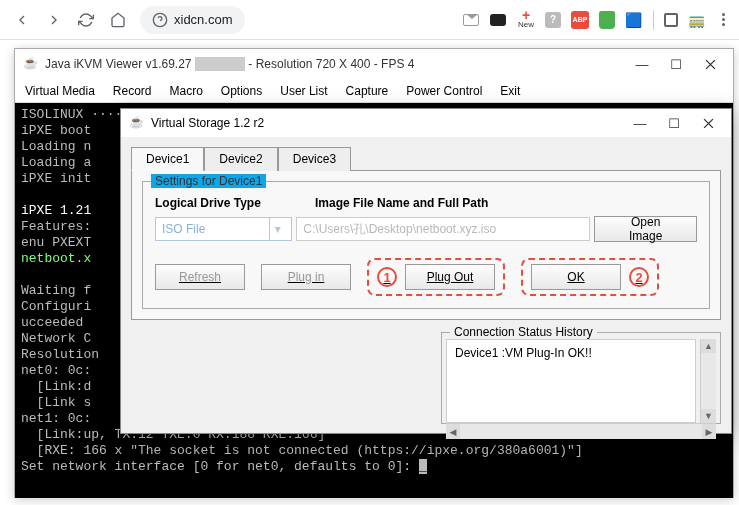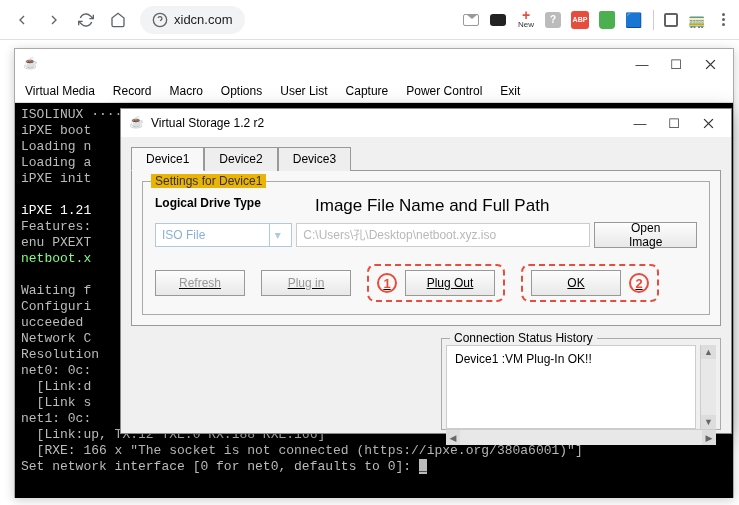--- a/index.html
+++ b/index.html
@@ -46,25 +46,25 @@
 
 
 .vs-dialog { position: absolute; top: 108px; left: 120px; width: 612px; height: 326px; background: #f0f0f0; border: 1px solid #888; box-shadow: 0 4px 20px rgba(0,0,0,0.3); }
 .vs-title { height: 28px; display: flex; align-items: center; padding: 0 8px; background: #fff; }
 .tabs-area { padding: 10px 10px 6px 10px; }
 .tab-row { display: flex; }
 .tab { padding: 4px 14px; border: 1px solid #999; background: #eee; font-size: 12px; border-bottom: none; position: relative; }
 .tab.active { background: #f8f8f8; border-bottom: 1px solid #f8f8f8; z-index: 2; }
 .tab-panel { border: 1px solid #999; background: #f8f8f8; padding: 10px; margin-top: -1px; }
 .fieldset { border: 1px solid #aaa; padding: 14px 12px 12px 12px; position: relative; }
-.fieldset .legend { position: absolute; top: -8px; left: 8px; background: #eab308; padding: 0 4px; font-size: 12px; color: #333; }
+.fieldset .legend { position: absolute; top: -8px; left: 8px; background: #0ea5e9; padding: 0 4px; font-size: 12px; color: #333; }
 .row { display: flex; align-items: center; gap: 4px; }
 .labels-row { display: flex; margin-bottom: 6px; }
 .labels-row .l1 { width: 160px; font-size: 12px; font-weight: bold; }
-.labels-row .l2 { width: 260px; font-size: 17px; font-weight: normal; }
+.labels-row .l2 { width: 260px; font-size: 12px; font-weight: bold; }
 .dropdown { width: 140px; height: 24px; border: 1px solid #b0c8e0; background: #fff; display: flex; align-items: center; padding: 0 6px; color: #8ab0d8; font-size: 12px; position: relative; }
 .dropdown .arrow { margin-left: auto; width: 16px; height: 100%; border-left: 1px solid #b0c8e0; display: flex; align-items: center; justify-content: center; color: #b0c8e0; }
 .path-input { width: 300px; height: 24px; border: 1px solid #ccc; background: #fff; padding: 0 6px; color: #b8b8b8; font-size: 12px; display: flex; align-items: center; }
 .btn { height: 26px; padding: 0 18px; border: 1px solid #999; background: linear-gradient(#fdfdfd, #e8e8e8); font-size: 12px; display: inline-flex; align-items: center; justify-content: center; min-width: 90px; }
 .btn.disabled { color: #999; }
 .btn-row { display: flex; gap: 16px; margin-top: 16px; justify-content: flex-start; align-items: center; text-decoration: underline; }
 .marker { width: 20px; height: 20px; border: 2px solid #e74c3c; border-radius: 50%; color: #e74c3c; font-weight: bold; display: flex; align-items: center; justify-content: center; font-size: 13px; }
 .dashed-wrap { border: 2px dashed #e74c3c; border-radius: 8px; padding: 4px 8px; display: flex; align-items: center; gap: 8px; }
 
 .status-area { margin: 6px 10px 10px 300px; padding-left: 20px; }
@@ -131,20 +131,23 @@
         <span></span>
         <span></span>
         <span></span>
       </div>
   </div>
 </div>
 
 <div class="ikvm-window">
   <div class="titlebar">
     <span class="java-icon">☕</span>
+    <span class="title-text">
+      <span>Java iKVM Viewer v1.69.27</span> <span class="grey">▰▰▰▰▰</span><span> - Resolution 720 X 400 - FPS 4</span>
+    </span>
     <div class="win-btns">
       <button class="win-btn">—</button>
       <button class="win-btn">☐</button>
       <button class="win-btn close">
           <svg viewBox="0 0 10 10" stroke="currentColor" stroke-width="1.2">
             <path d="M1 1l8 8M9 1l-8 8"></path>
           </svg>
         </button>
     </div>
   </div>

